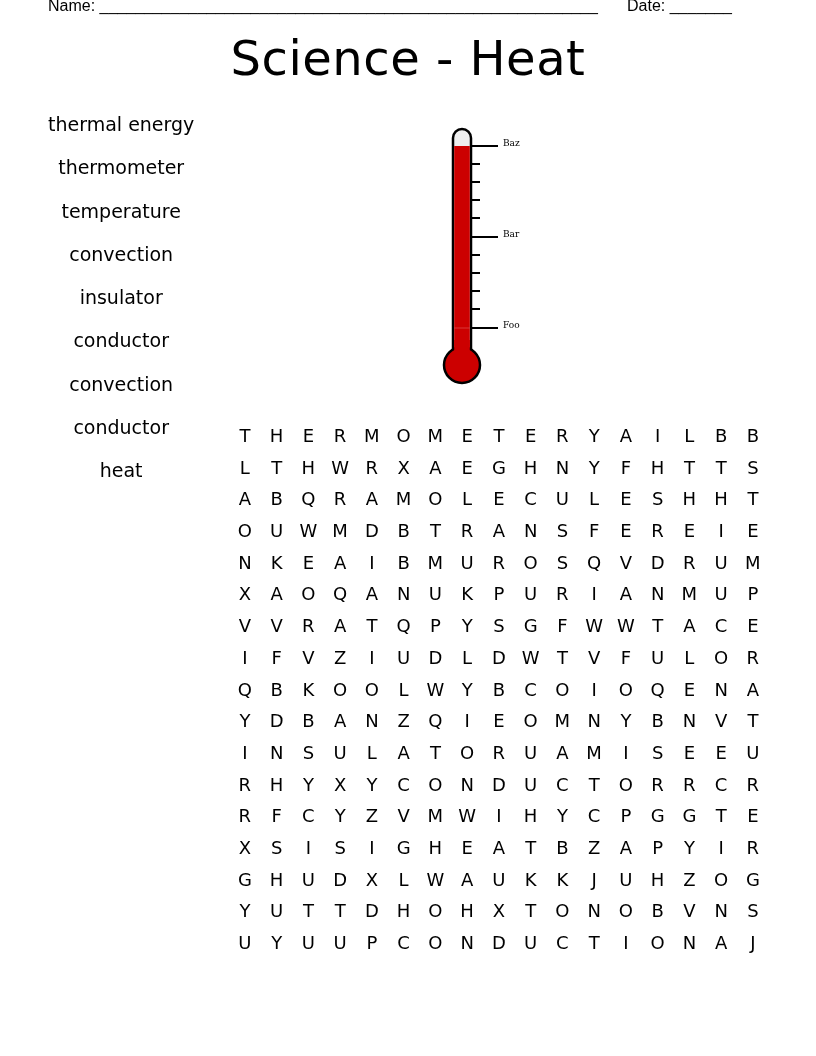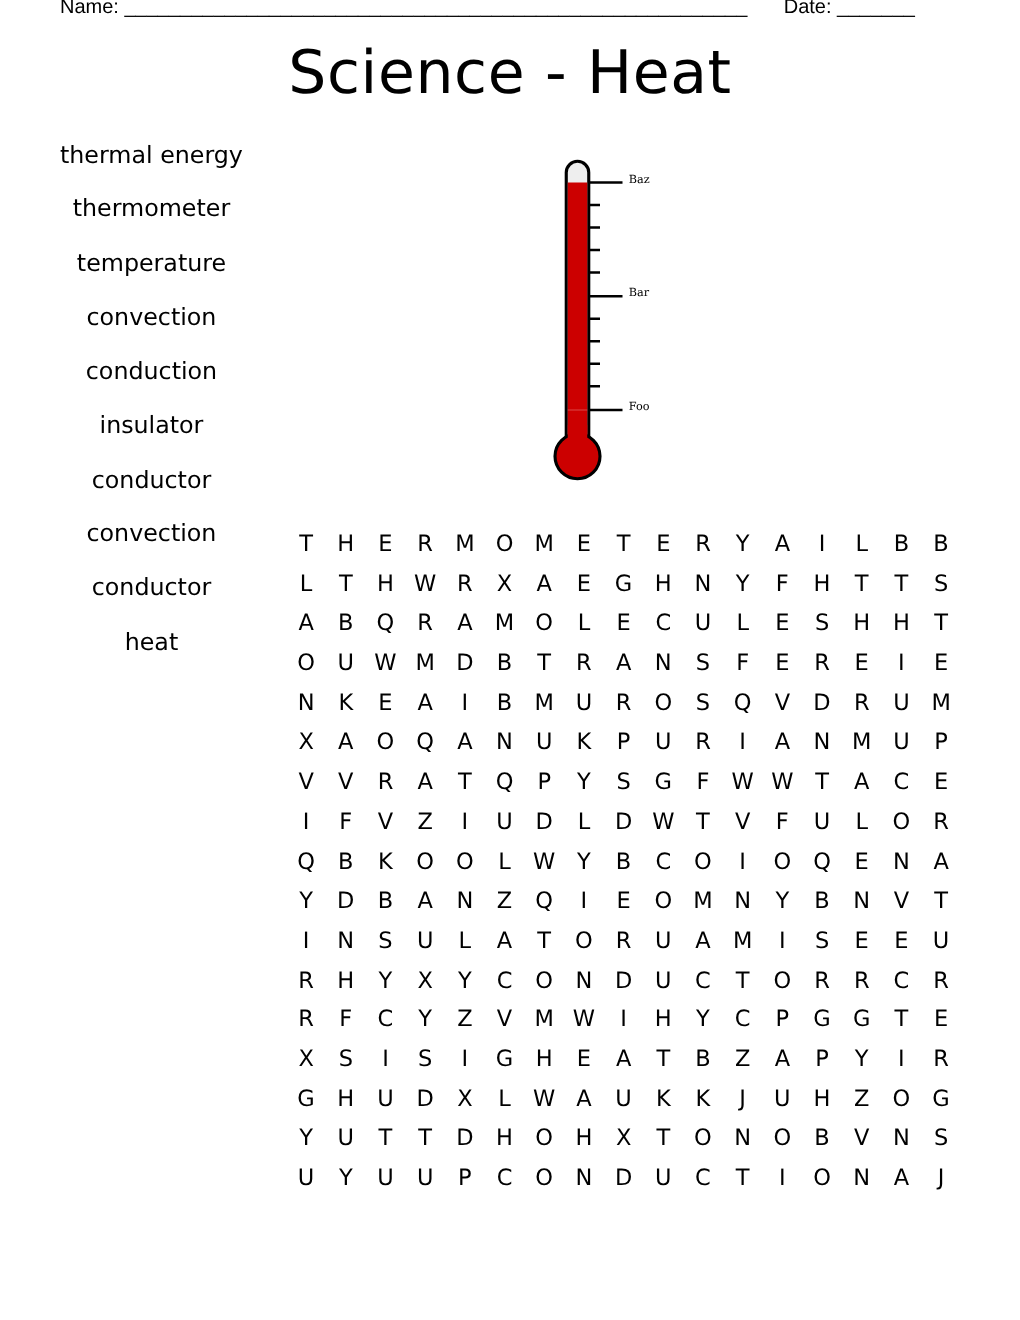--- a/index.html
+++ b/index.html
@@ -22,21 +22,20 @@
 <div class="header-line name-label">Name: ________________________________________________________</div>
 <div class="header-line date-label">Date: _______</div>
 
 <div class="title">Science - Heat</div>
 
 <ul class="word-list">
   <li>thermal energy</li>
   <li>thermometer</li>
   <li>temperature</li>
   <li>convection</li>
-  <li>conduction</li>
   <li>insulator</li>
   <li>conductor</li>
   <li>convection</li>
   <li>conductor</li>
   <li>heat</li>
 </ul>
 
 <svg class="thermo" width="110" height="270" viewBox="0 0 110 270">
 
   <path d="M23,236 L23,18 A9,9 0 0 1 41,18 L41,236" fill="#eeeeee" stroke="#000" stroke-width="2.5"></path>

